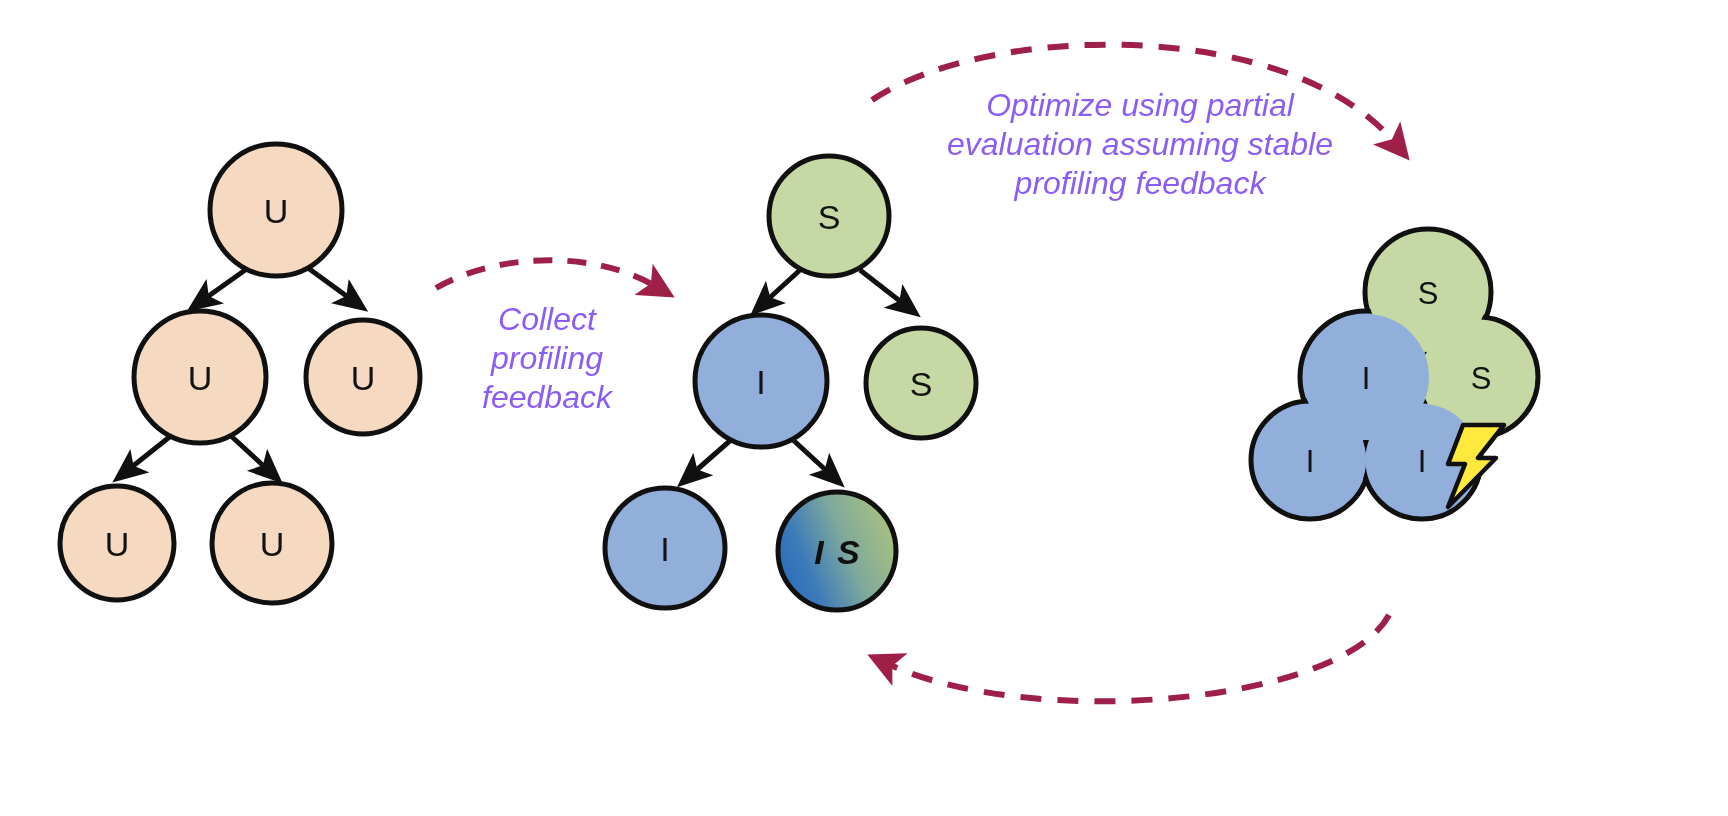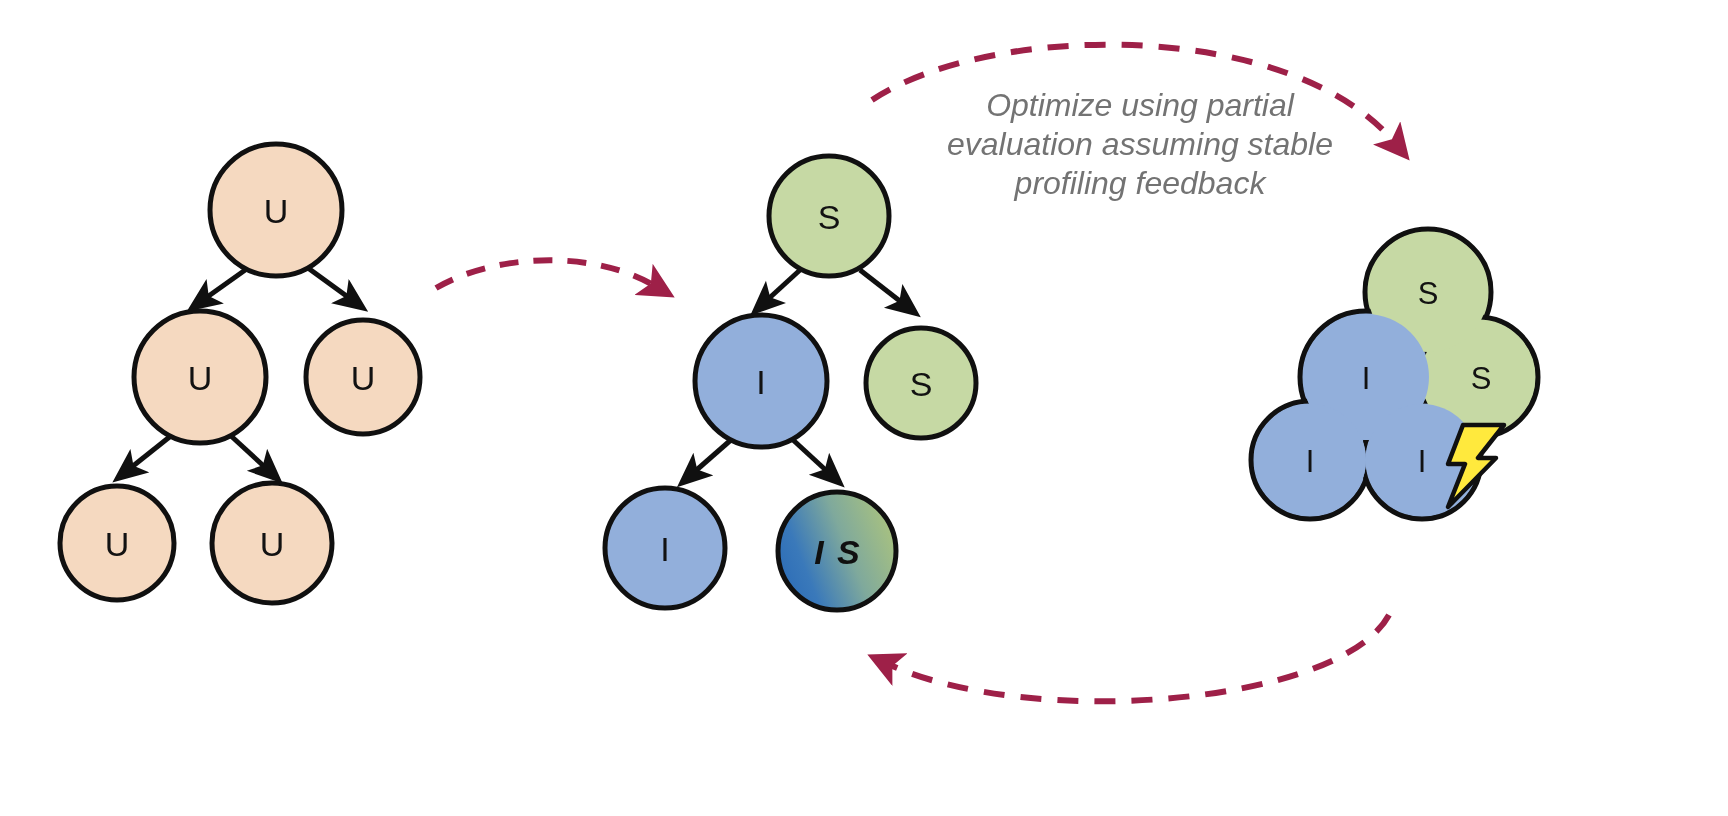--- a/index.html
+++ b/index.html
@@ -46,21 +46,21 @@
     font-family: "Liberation Sans", sans-serif;
     font-size: 31px;
     fill: #121212;
     text-anchor: middle;
     dominant-baseline: central;
   }
   .caption {
     position: absolute;
     font-family: "Liberation Sans", sans-serif;
     font-style: italic;
-    color: #737373;
+    color: #8b5cf6;
     text-align: center;
     line-height: 1.22;
     white-space: pre-line;
   }
   .caption-collect {
     left: 452px;
     top: 300px;
     width: 190px;
     font-size: 32px;
   }
@@ -192,17 +192,20 @@
       <text class="cluster-label" x="1428" y="293">S</text>
       <text class="cluster-label" x="1481" y="378">S</text>
       <text class="cluster-label" x="1366" y="378">I</text>
       <text class="cluster-label" x="1310" y="461">I</text>
       <text class="cluster-label" x="1422" y="461">I</text>
 
       <path d="M1463,425 L1504,425 L1478,458 L1496,458 L1448,507 L1465,464 L1448,464 Z" fill="#ffe93d" stroke="#101010" stroke-width="4.5" stroke-linejoin="round"></path>
     </g>
   </svg>
 
+  <div class="caption caption-collect">Collect
+profiling
+feedback</div>
   <div class="caption caption-optimize">Optimize using partial
 evaluation assuming stable
 profiling feedback</div>
 
 </div>
 
 </body></html>

